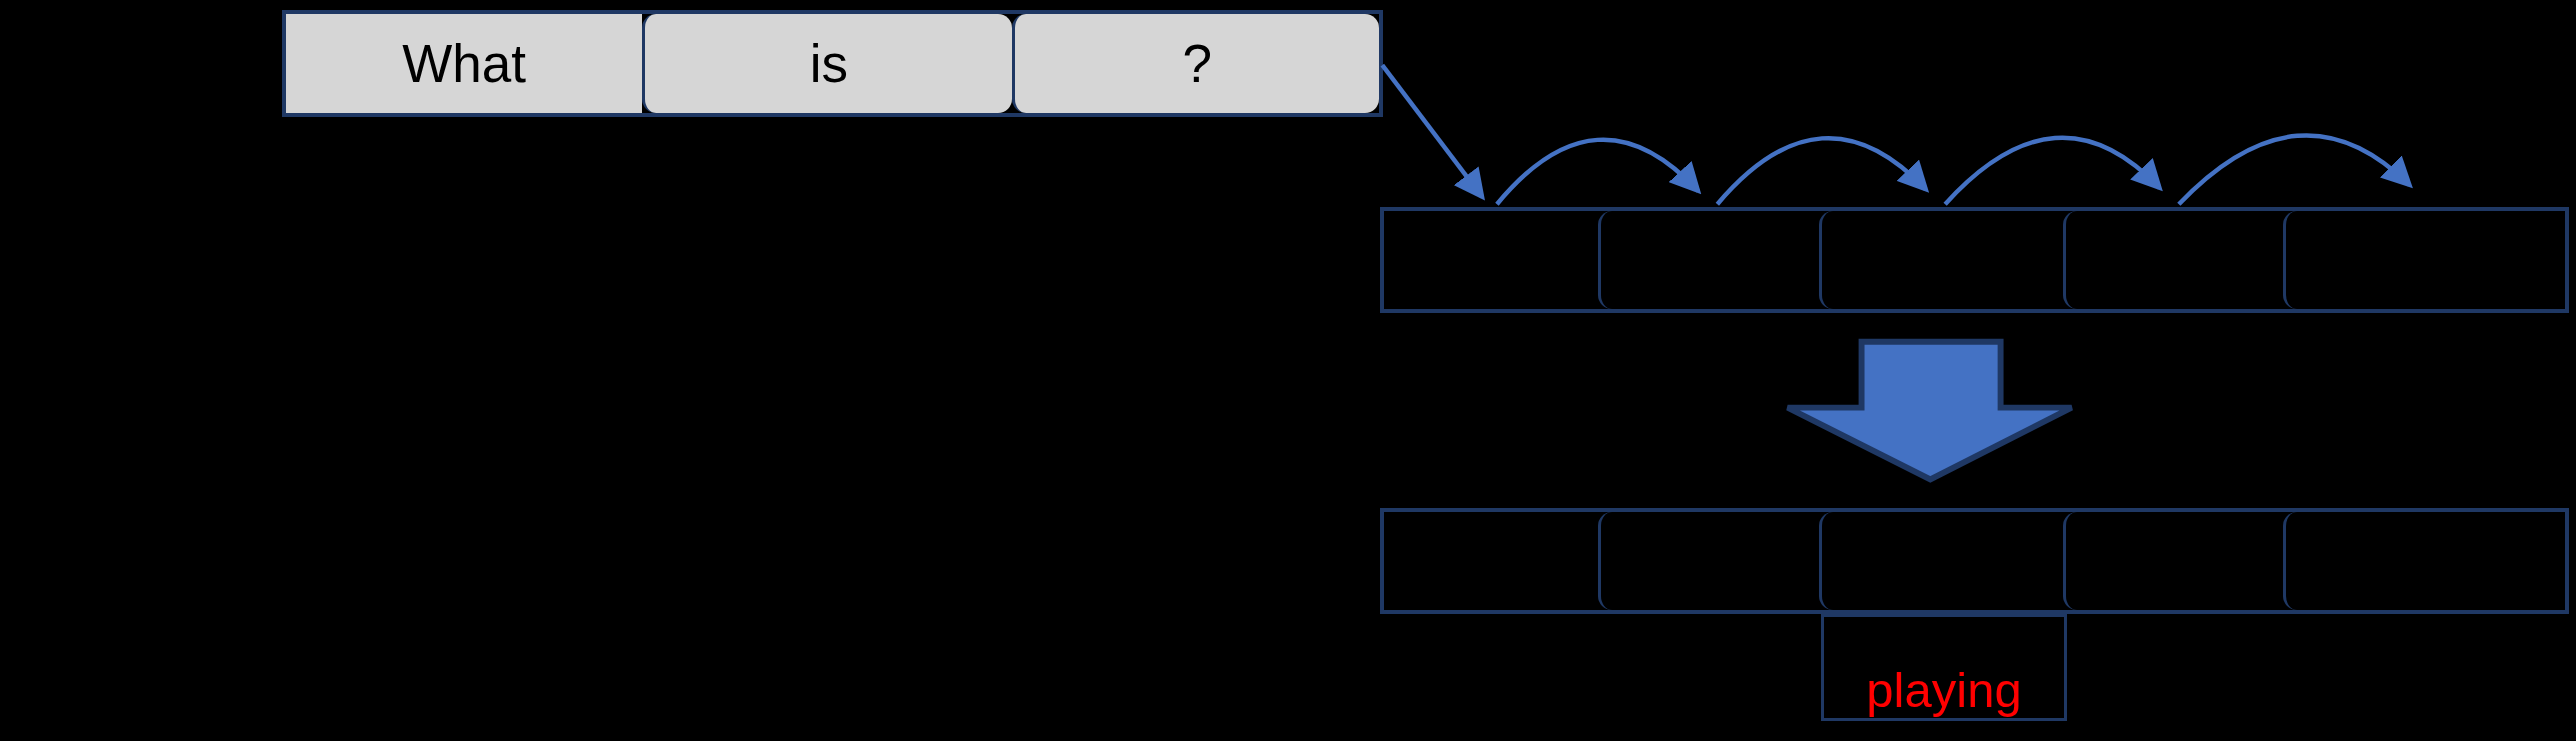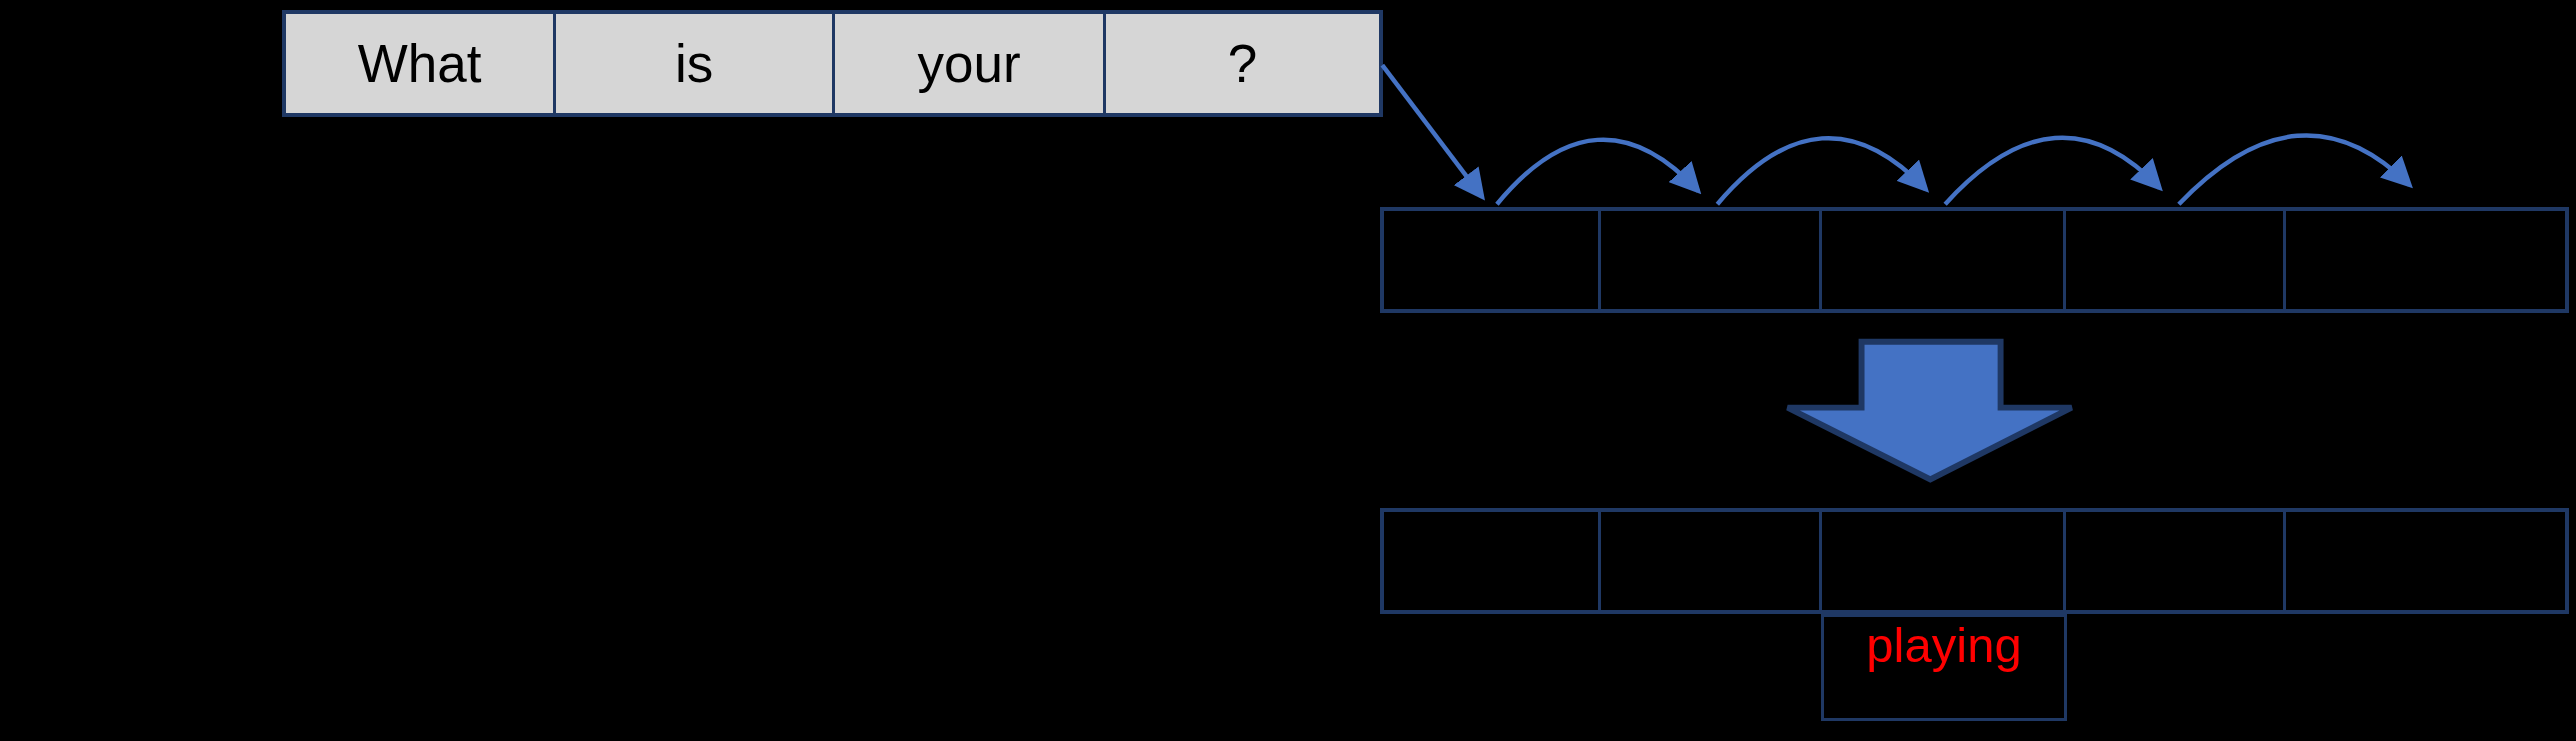--- a/index.html
+++ b/index.html
@@ -22,59 +22,56 @@
   .row-table{
     position:absolute;
     display:flex;
     border:4.4px solid var(--table-border);
   }
   .cell{
     flex-basis:0;
     display:flex;align-items:center;justify-content:center;
     min-width:0;
   }
-  .cell + .cell{border-left:3.7px solid var(--table-border);}
+  .cell + .cell{border-left:3.7px solid var(--table-border);border-radius:14px;}
   .word-table .cell{
     background:var(--word-cell-fill);
     color:var(--word-text);
     font-size:53px;
     line-height:1;
   }
   .empty-table .cell{background:transparent;}
   .overlay{
     position:absolute;left:0;top:0;width:2576px;height:742px;
     pointer-events:none;
   }
   .conn{fill:none;stroke:var(--arrow-blue);stroke-width:6;}
   .block-arrow{fill:var(--arrow-blue);stroke:var(--table-border);stroke-width:8;stroke-linejoin:miter;}
   .marker-head{fill:var(--arrow-blue);}
   .pred-cell{
     position:absolute;
     left:1821px;top:614px;width:246px;height:107px;
     border:3.7px solid var(--table-border);
-    display:flex;align-items:flex-start;justify-content:center;
+    display:flex;align-items:flex-end;justify-content:center;
     color:var(--prediction-text);
     font-size:49px;
     background:transparent;
   }
 </style>
 </head>
 <body>
 
 <div class="canvas">
 
   <div class="row-table word-table" style="left:282px;top:9.6px;width:1101px;height:107px;">
     <div class="cell" style="flex-grow:294">
       <span>What</span>
     </div>
     <div class="cell" style="flex-grow:303">
       <span>is</span>
-    </div>
-    <div class="cell" style="flex-grow:295">
-      <span>your</span>
     </div>
     <div class="cell" style="flex-grow:300">
       <span>?</span>
     </div>
   </div>
 
   <div class="row-table empty-table" style="left:1380px;top:207px;width:1189px;height:106px;">
     <div class="cell" style="flex-grow:294"></div>
     <div class="cell" style="flex-grow:300"></div>
     <div class="cell" style="flex-grow:331"></div>

